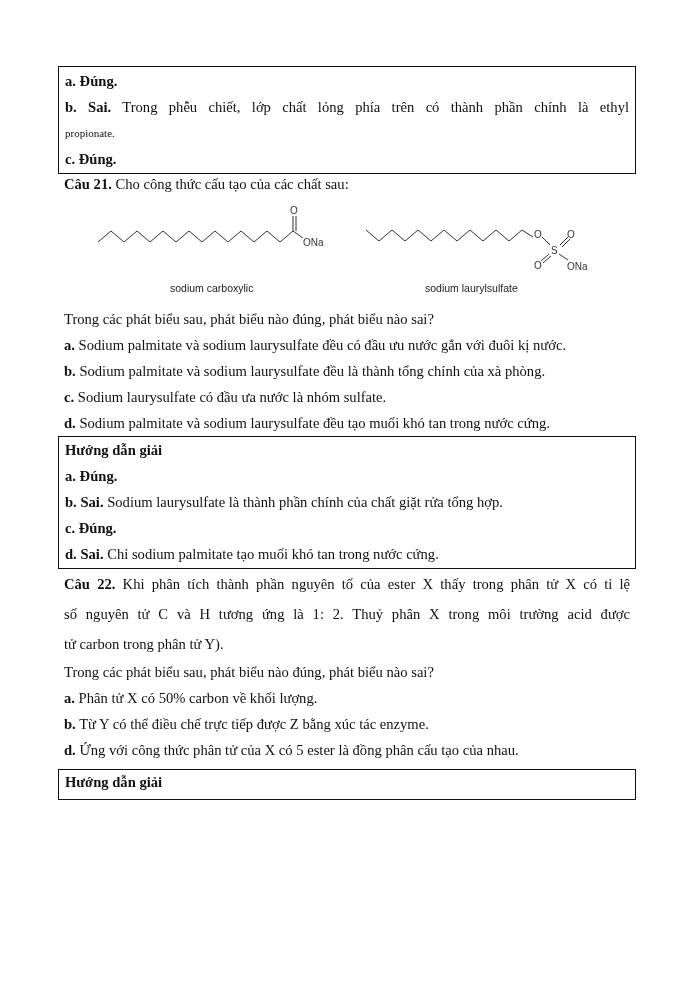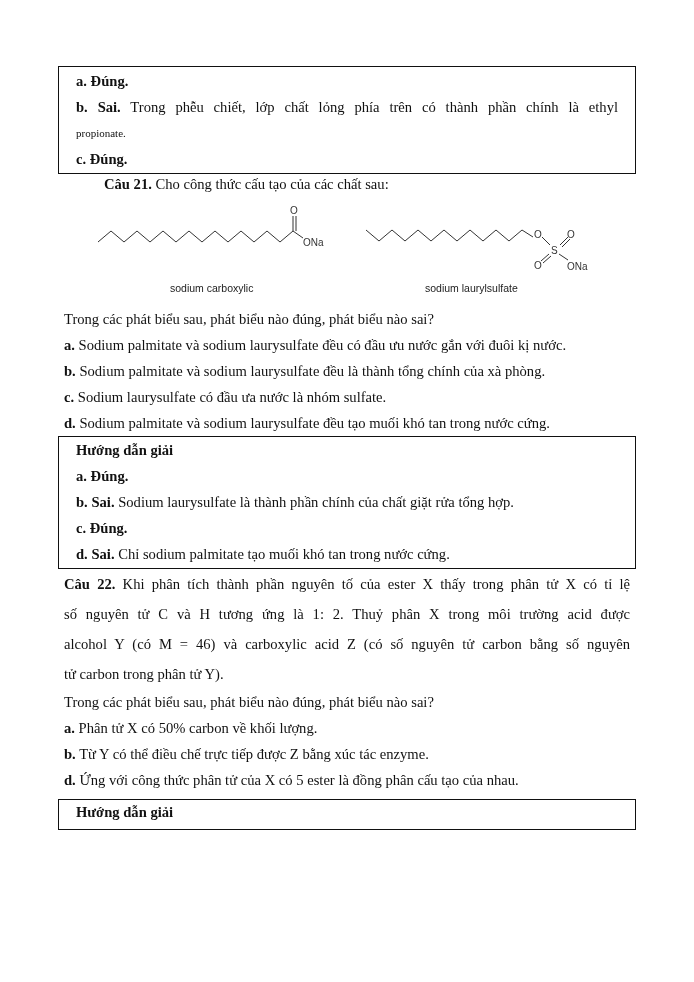--- a/index.html
+++ b/index.html
@@ -2,21 +2,21 @@
 <html><head>
 <meta charset="utf-8">
 <style>
   html, body { margin: 0; padding: 0; background: #ffffff; }
   body {
     width: 694px; height: 982px; position: relative; overflow: hidden;
     font-family: "Liberation Serif", "DejaVu Serif", serif;
     color: #111111; font-size: 14.6px;
   }
   .page { position: absolute; left: 58px; top: 66px; width: 578px; }
-  .box { border: 1.4px solid #111; padding: 0 17px; box-sizing: border-box; width: 578px; }
+  .box { border: 1.4px solid #111; padding: 0 6px; box-sizing: border-box; width: 578px; }
   .line { line-height: 26px; white-space: nowrap; }
   .wrapline { line-height: 26px; text-align: justify; text-align-last: justify; white-space: nowrap; }
   .b { font-weight: bold; }
   .q { padding-left: 6px; }
   .chem { position: relative; height: 100px; width: 578px; }
   .chem svg { position: absolute; left: 0; top: 0; }
   .chem-label { position: absolute; font-family: "Liberation Sans", "DejaVu Sans", sans-serif; font-size: 10.5px; color: #222; }
 </style>
 </head>
 <body>
@@ -32,21 +32,21 @@
       <span class="b">b.</span>
       <span class="b">Sai.</span><span> Trong phễu chiết, lớp chất lỏng phía trên có thành phần chính là ethyl</span>
     </div>
     <div class="line" style="font-size:11px;">propionate.</div>
     <div class="line">
       <span class="b">c.</span>
       <span class="b">Đúng.</span>
     </div>
   </div>
 
-  <div class="line q" style="line-height:20px;margin-left:40px;">
+  <div class="line q" style="line-height:20px;">
     <span class="b">Câu 21.</span><span> Cho công thức cấu tạo của các chất sau:</span>
   </div>
 
   <div class="chem">
     <svg width="578" height="100" viewBox="0 0 578 100">
       <g stroke="#333" stroke-width="1" fill="none">
 
         <polyline points="40,48 53,37 66,48 79,37 92,48 105,37 118,48 131,37 144,48 157,37 170,48 183,37 196,48 209,37 222,48 235,37"></polyline>
 
         <line x1="235" y1="37" x2="235" y2="22"></line>
@@ -110,21 +110,20 @@
     <div class="line">
       <span class="b">d.</span>
       <span class="b">Sai.</span><span> Chỉ sodium palmitate tạo muối khó tan trong nước cứng.</span>
     </div>
   </div>
 
   <div class="wrapline q" style="line-height:30px;width:566px;">
     <span class="b">Câu 22.</span><span> Khi phân tích thành phần nguyên tố của ester X thấy trong phân tử X có tỉ lệ</span>
   </div>
   <div class="wrapline q" style="line-height:30px;width:566px;">số nguyên tử C và H tương ứng là 1: 2. Thuỷ phân X trong môi trường acid được</div>
-  <div class="wrapline q" style="line-height:30px;width:566px;">alcohol Y (có  M = 46)  và carboxylic acid Z (có số nguyên tử carbon bằng số nguyên</div>
   <div class="line q" style="line-height:30px;">tử carbon trong phân tử Y).</div>
 
   <div class="line q">Trong các phát biểu sau, phát biểu nào đúng, phát biểu nào sai?</div>
   <div class="line q">
     <span class="b">a.</span><span> Phân tử X có 50% carbon về khối lượng.</span>
   </div>
   <div class="line q">
     <span class="b">b.</span><span> Từ Y có thể điều chế trực tiếp được Z bằng xúc tác enzyme.</span>
   </div>
   <div class="line q">

